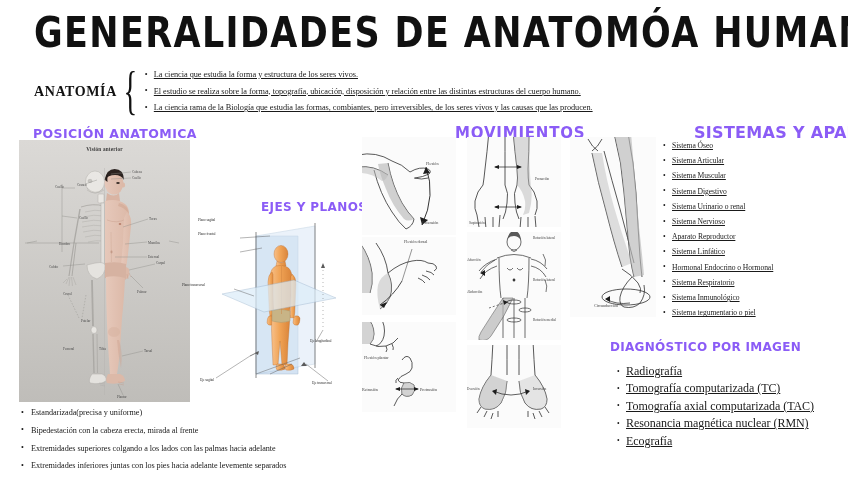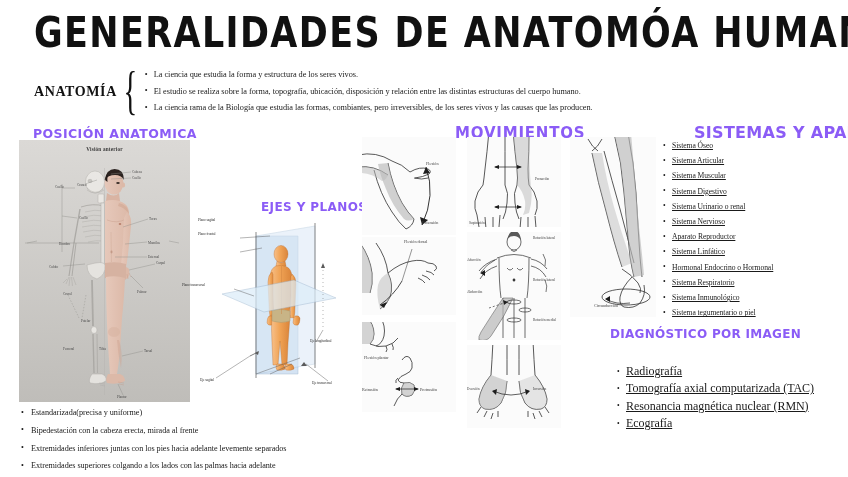--- a/index.html
+++ b/index.html
@@ -66,20 +66,21 @@
     margin: 0;
     padding: 0 0 0 6px;
   }
   #anatomia-defs li {
     font-size: 8.3px;
     line-height: 16.5px;
     white-space: nowrap;
     position: relative;
     padding-left: 9px;
     letter-spacing: -0.05px;
+    text-decoration: underline;
   }
   #anatomia-defs li:before {
     content: "\2022";
     position: absolute;
     left: 0;
     top: -0.5px;
     font-size: 8px;
   }
 
   
@@ -89,21 +90,21 @@
     font-weight: bold;
     font-size: 12.5px;
     letter-spacing: 0.4px;
     color: #8b5cf6;
     white-space: nowrap;
   }
   #head-posicion { top: 126px; left: 33px; }
   #head-ejes { top: 200px; left: 232px; font-size: 12px; margin-left: 29px; }
   #head-movimientos { top: 124px; left: 455px; font-size: 15px; letter-spacing: 0.8px; }
   #head-sistemas { top: 123px; left: 658px; font-size: 16px; letter-spacing: 0.3px; margin-left: 36px; }
-  #head-diagnostico { top: 327px; left: 610px; font-size: 12px; letter-spacing: 0.3px; }
+  #head-diagnostico { top: 340px; left: 610px; font-size: 12px; letter-spacing: 0.3px; }
 
   
   .right-list {
     position: absolute;
     list-style: none;
     margin: 0;
     padding: 0;
     text-decoration: underline;
   }
   .right-list li {
@@ -726,23 +727,24 @@
   <li>Aparato Reproductor</li>
   <li>Sistema Linfático</li>
   <li>Hormonal Endocrino o Hormonal</li>
   <li>Sistema Respiratorio</li>
   <li>Sistema Inmunológico</li>
   <li>Sistema tegumentario o piel</li>
 </ul>
 
 <ul class="right-list" id="list-diagnostico">
   <li>Radiografía</li>
+  <li>Tomografía computarizada (TC)</li>
   <li>Tomografía axial computarizada (TAC)</li>
   <li>Resonancia magnética nuclear (RMN)</li>
   <li>Ecografía</li>
 </ul>
 
 <ul id="list-posicion">
   <li>Estandarizada(precisa y uniforme)</li>
   <li>Bipedestación con la cabeza erecta, mirada al frente</li>
+  <li>Extremidades superiores colgando a los lados con las palmas hacia adelante</li>
   <li>Extremidades inferiores juntas con los pies hacia adelante levemente separados</li>
-  <li>Extremidades superiores colgando a los lados con las palmas hacia adelante</li>
 </ul>
 
 </body></html>

